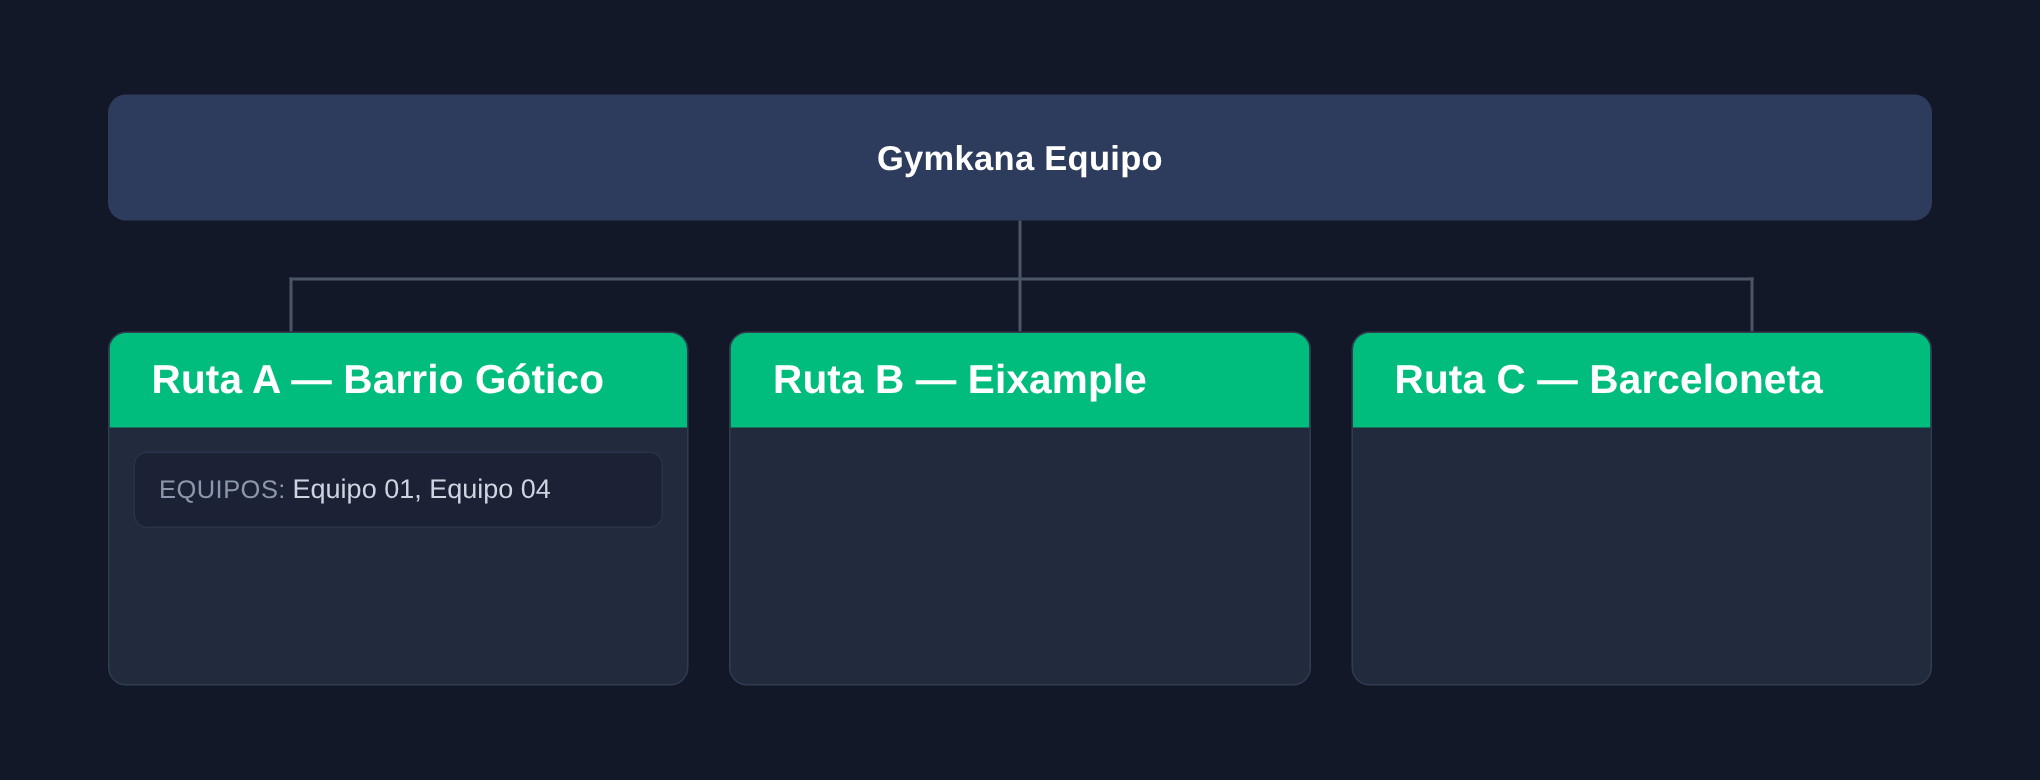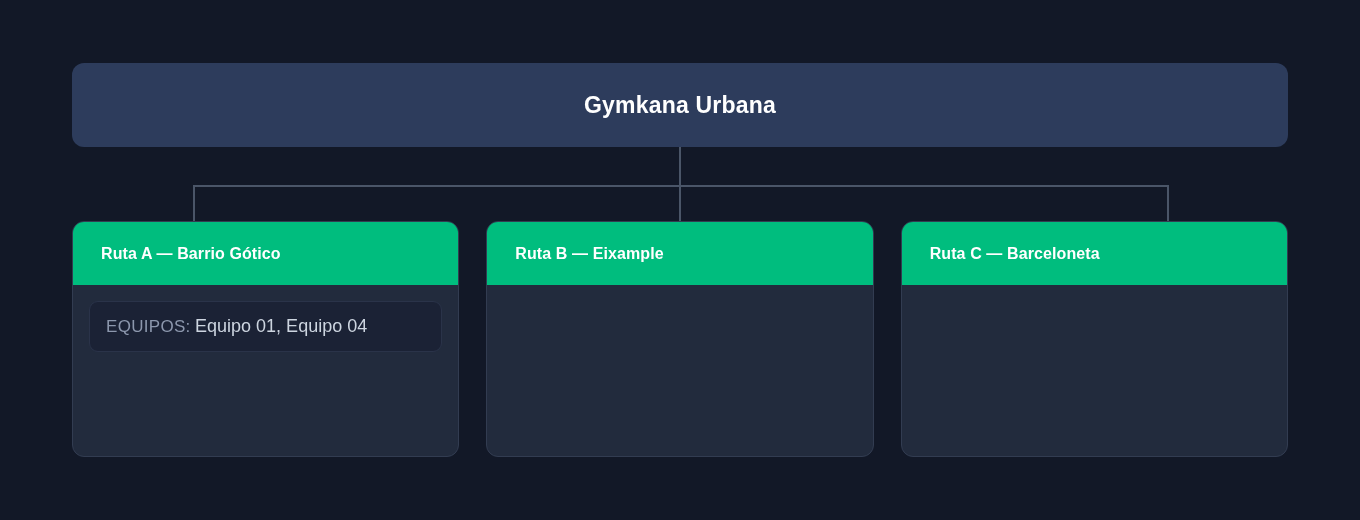--- a/index.html
+++ b/index.html
@@ -101,21 +101,21 @@
   .card-header {
     background: #00bd7e;
     height: 63px;
     display: flex;
     align-items: center;
     padding: 0 28px;
     box-sizing: border-box;
   }
   .card-header-title {
     color: #ffffff;
-    font-size: 16px;
+    font-size: 27px;
     font-weight: bold;
     white-space: nowrap;
     letter-spacing: 0.1px;
   }
   .card-body {
     flex: 1;
     padding: 16px 16px 16px 16px;
     display: flex;
     flex-direction: column;
     gap: 18px;
@@ -138,21 +138,21 @@
     color: #cdd5e0;
     font-size: 18px;
   }
 </style>
 </head>
 <body>
 
 <div class="canvas">
 
   <div class="root-node">
-    <span class="root-title">Gymkana Urbana</span>
+    <span class="root-title">Gymkana Equipo</span>
   </div>
 
   <div class="connector conn-root-stem"></div>
   <div class="connector conn-hbar"></div>
   <div class="connector conn-drop-a"></div>
   <div class="connector conn-drop-b"></div>
   <div class="connector conn-drop-c"></div>
 
   <div class="cards-row">
 

